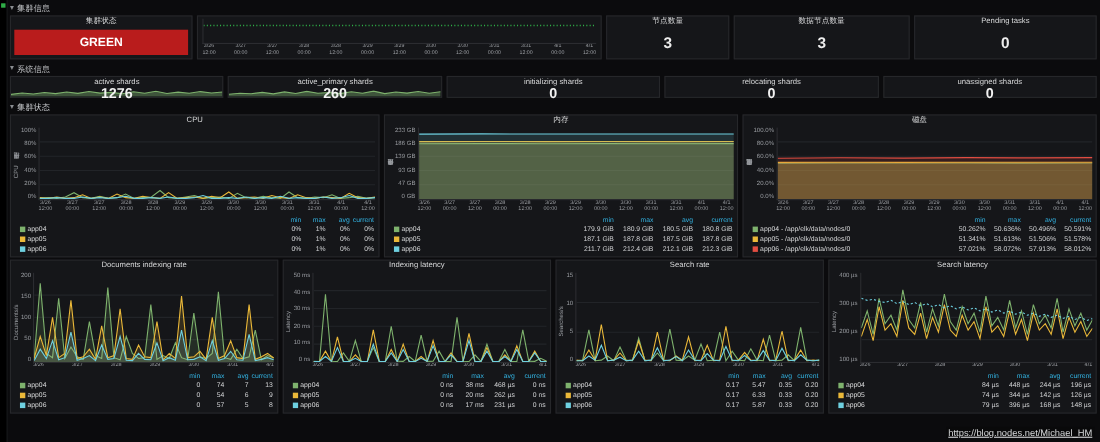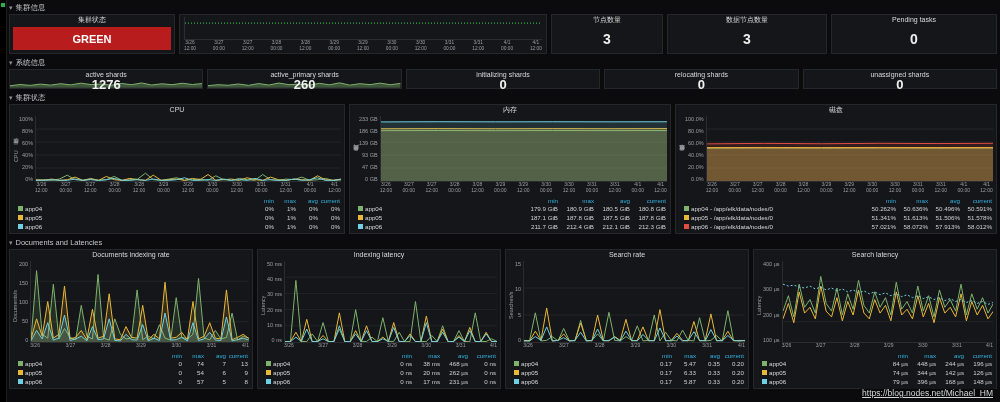--- a/index.html
+++ b/index.html
@@ -548,24 +548,20 @@
             </div>
             <div class="lg-val" style="width: 32px;">57.021%</div>
             <div class="lg-val" style="width: 32px;">58.072%</div>
             <div class="lg-val" style="width: 32px;">57.913%</div>
             <div class="lg-val" style="width: 32px;">58.012%</div>
           </div>
         </div>
     </div>
   </div>
 
-  <div class="row-header">
-    <span class="chev">▾</span>
-    <span>Documents and Latencies</span>
-  </div>
   <div class="prow" style="height:140px">
     <div class="panel graph xl1" style="flex:1">
       <div class="ptitle">Documents indexing rate</div>
       <div class="gbody">
         <div class="ylab">Documents/s</div>
         <div class="yax">
             <div class="ytick">200</div>
             <div class="ytick">150</div>
             <div class="ytick">100</div>
             <div class="ytick">50</div>

